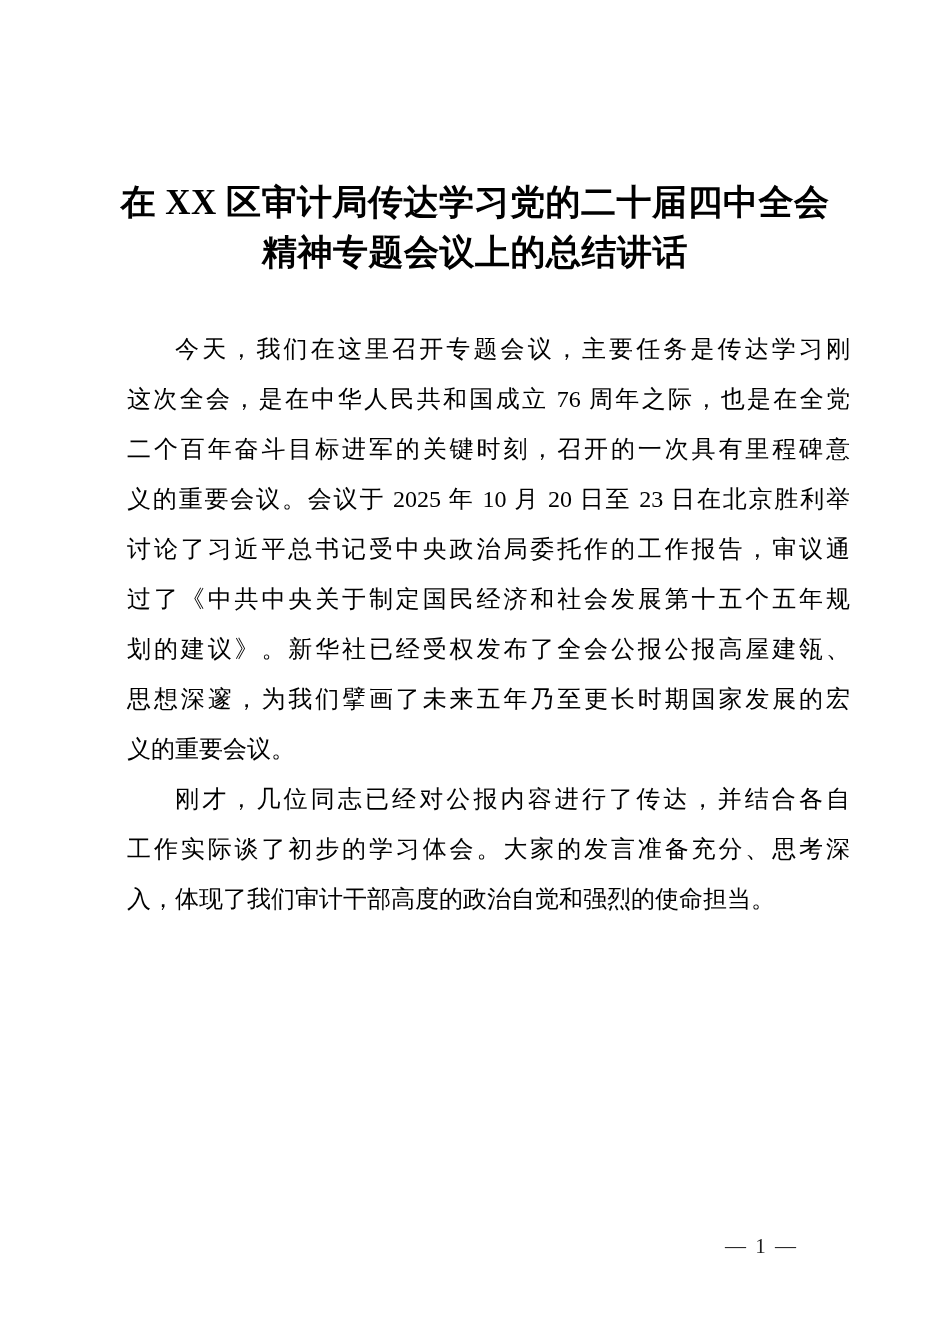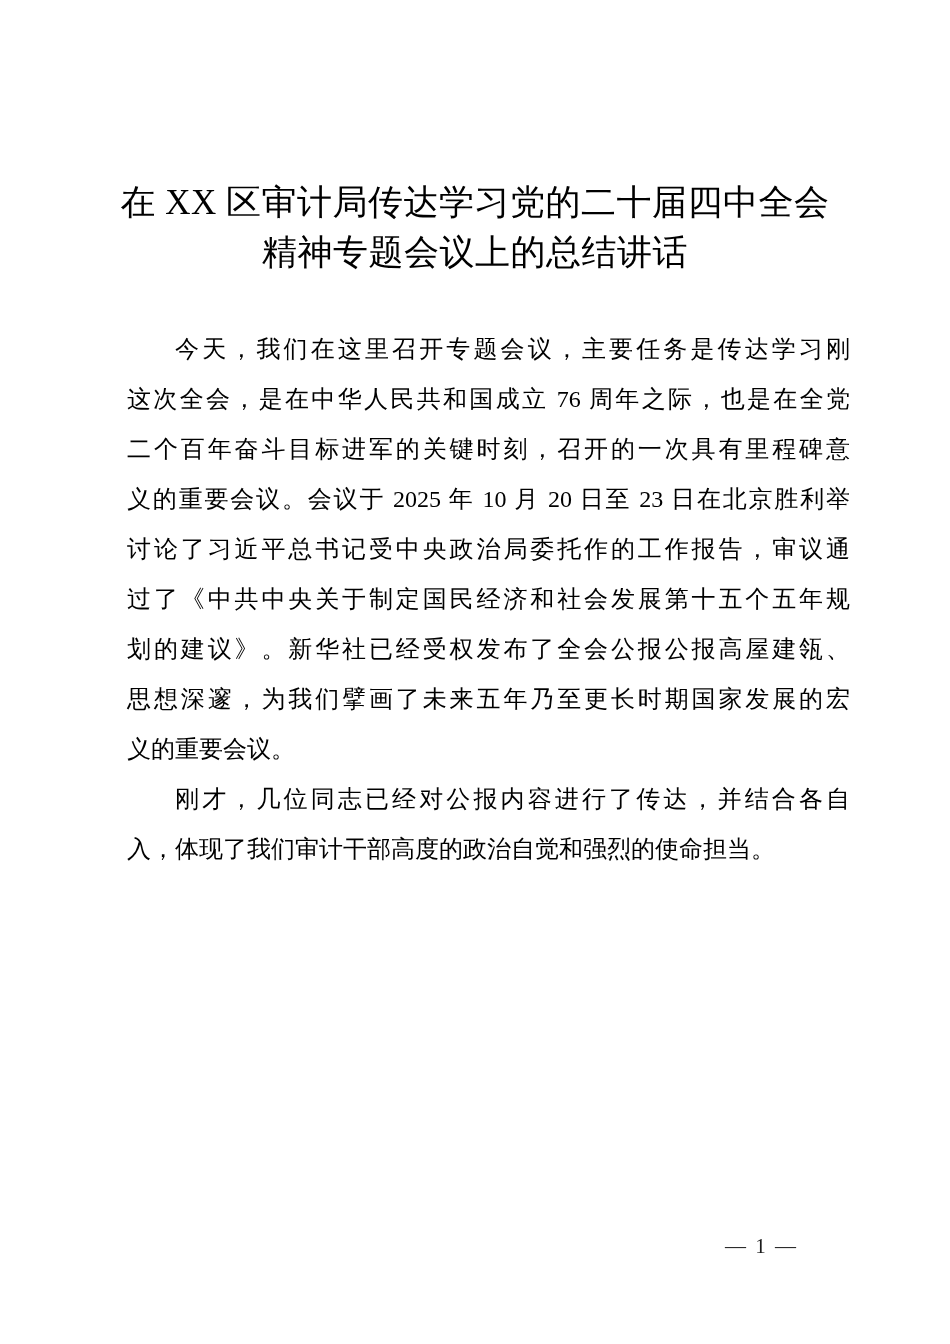--- a/index.html
+++ b/index.html
@@ -15,21 +15,21 @@
     color: #000000;
     font-family: "Liberation Serif", "DejaVu Serif", serif;
     overflow: hidden;
     box-sizing: border-box;
   }
   .doc-title {
     padding-top: 178px;
     margin: 0 60px;
     text-align: center;
     font-size: 35px;
-    font-weight: normal;
+    font-weight: bold;
     line-height: 50px;
     letter-spacing: 0.5px;
   }
   .doc-body {
     margin: 46px 100px 0 127px;
     font-size: 24px;
     line-height: 50px;
   }
   .line {
     text-align: justify;
@@ -71,18 +71,19 @@
     <div class="line">这次全会，是在中华人民共和国成立 76 周年之际，也是在全党</div>
     <div class="line">二个百年奋斗目标进军的关键时刻，召开的一次具有里程碑意</div>
     <div class="line">义的重要会议。会议于 2025 年 10 月 20 日至 23 日在北京胜利举</div>
     <div class="line">讨论了习近平总书记受中央政治局委托作的工作报告，审议通</div>
     <div class="line">过了《中共中央关于制定国民经济和社会发展第十五个五年规</div>
     <div class="line">划的建议》。新华社已经受权发布了全会公报公报高屋建瓴、</div>
     <div class="line">思想深邃，为我们擘画了未来五年乃至更长时期国家发展的宏</div>
     <div class="line end">义的重要会议。</div>
 
     <div class="line indent">刚才，几位同志已经对公报内容进行了传达，并结合各自</div>
+    <div class="line">工作实际谈了初步的学习体会。大家的发言准备充分、思考深</div>
     <div class="line end">入，体现了我们审计干部高度的政治自觉和强烈的使命担当。</div>
   </div>
 
   <div class="page-footer">—  1  —</div>
 
 </div>
 
 </body></html>

